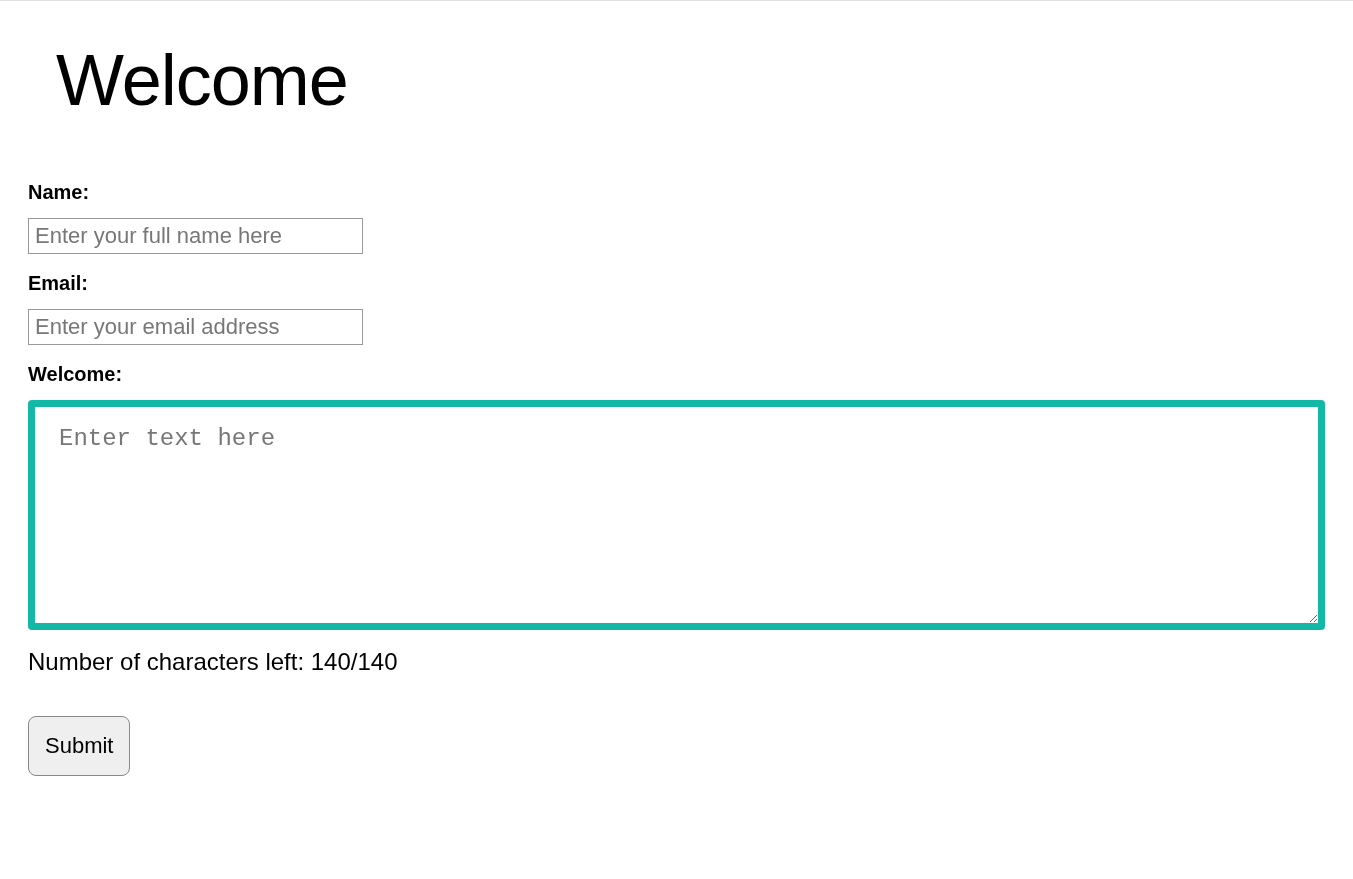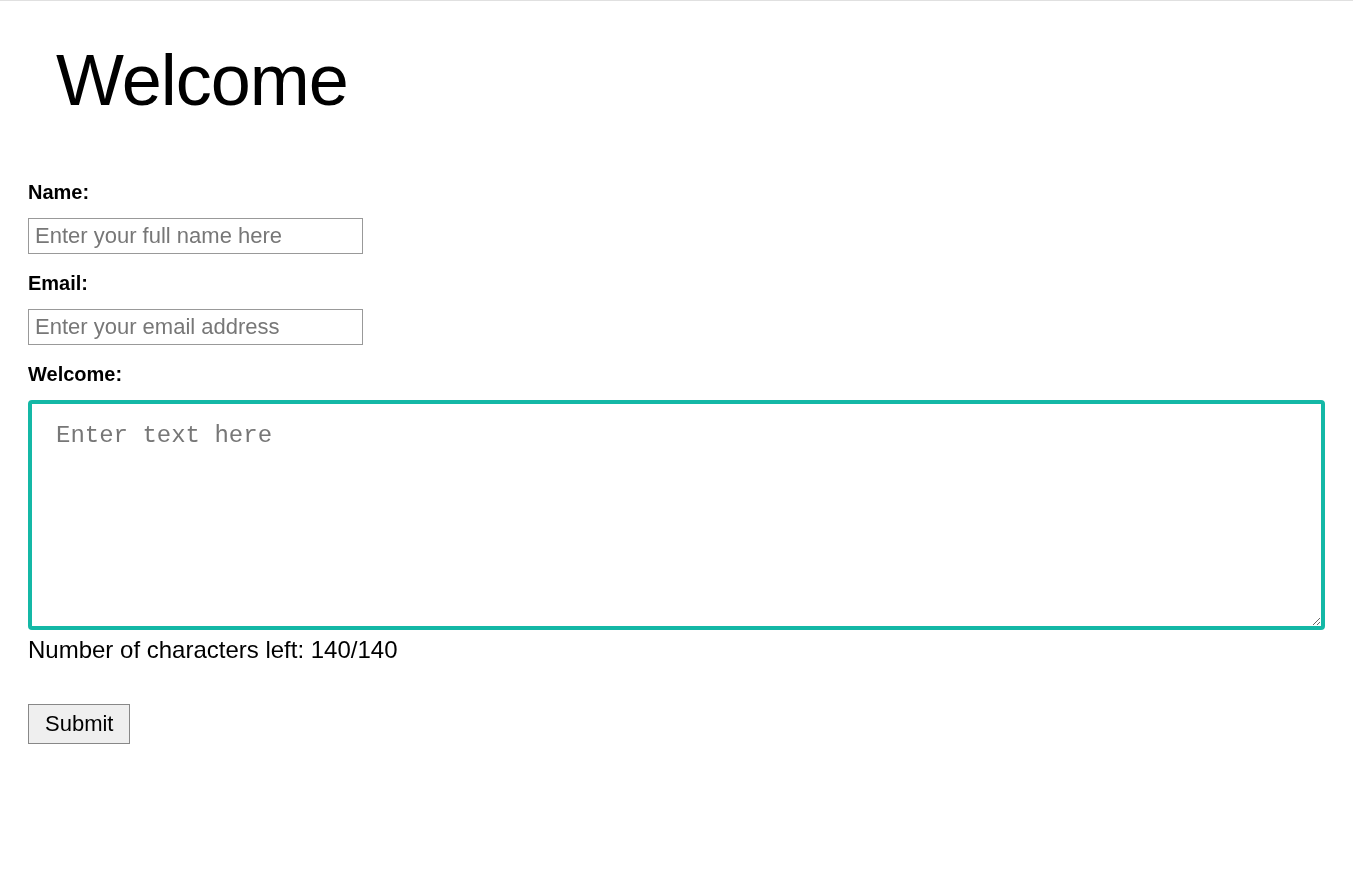--- a/index.html
+++ b/index.html
@@ -39,43 +39,43 @@
       background: #fff;
       color: #0f172a;
     }
     input::placeholder {
       color: #777;
     }
     textarea {
       font-family: "Courier New", Courier, monospace;
       font-size: 24px;
       padding: 18px 24px;
-      border: 4px solid #14b8a6;
+      border: 7px solid #14b8a6;
       border-radius: 4px;
       width: 100%;
       height: 230px;
       resize: both;
       background: #fff;
       color: #000;
       display: block;
     }
     textarea::placeholder {
       color: #777;
     }
     .char-count {
       font-size: 24px;
-      margin-top: 6px;
+      margin-top: 18px;
       margin-bottom: 40px;
     }
     button {
       font-family: Arial, Helvetica, sans-serif;
       font-size: 22px;
-      padding: 6px 16px;
+      padding: 16px 16px;
       border: 1px solid #888;
-      border-radius: 0;
+      border-radius: 8px;
       background: #efefef;
       cursor: pointer;
     }
   </style>
 </head>
 <body>
 
 <h1>Welcome</h1>
 
 <form>

